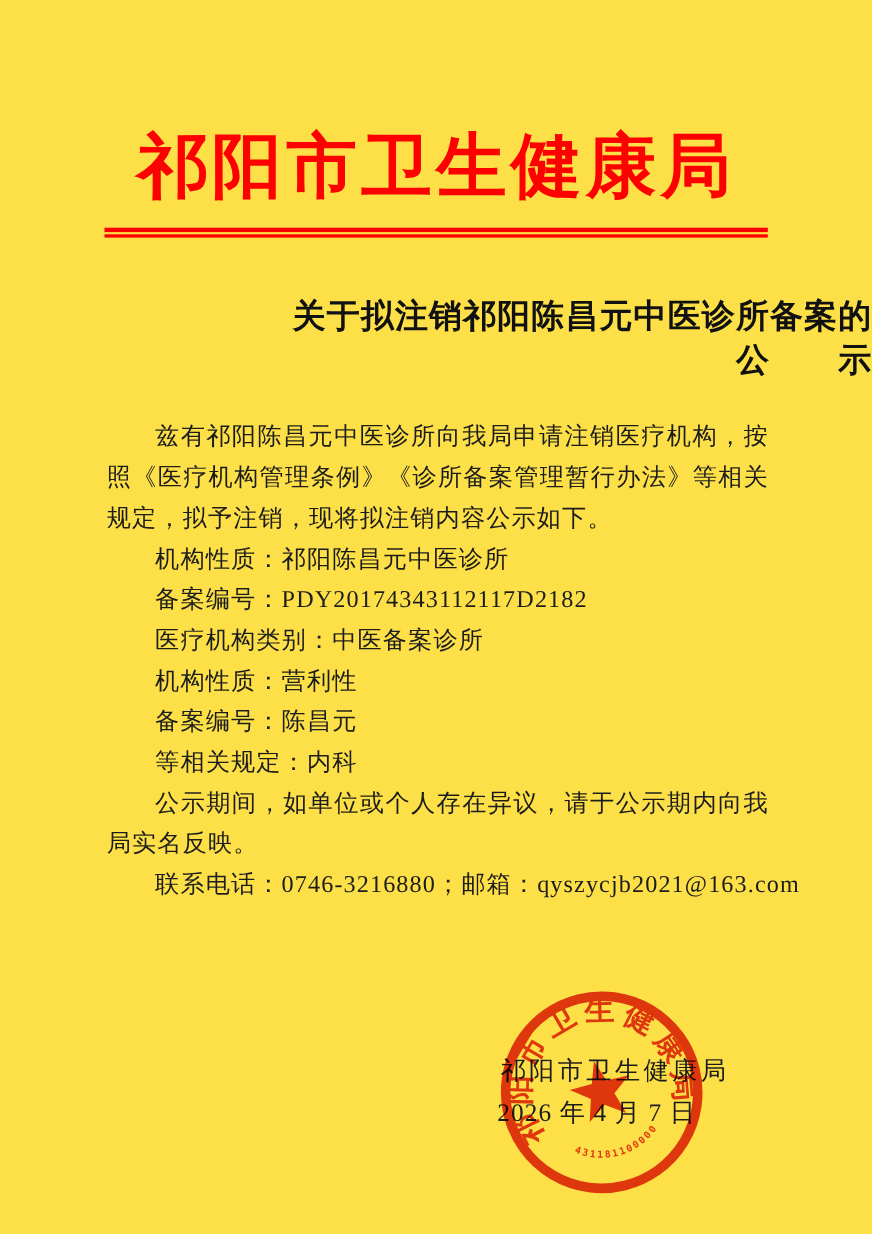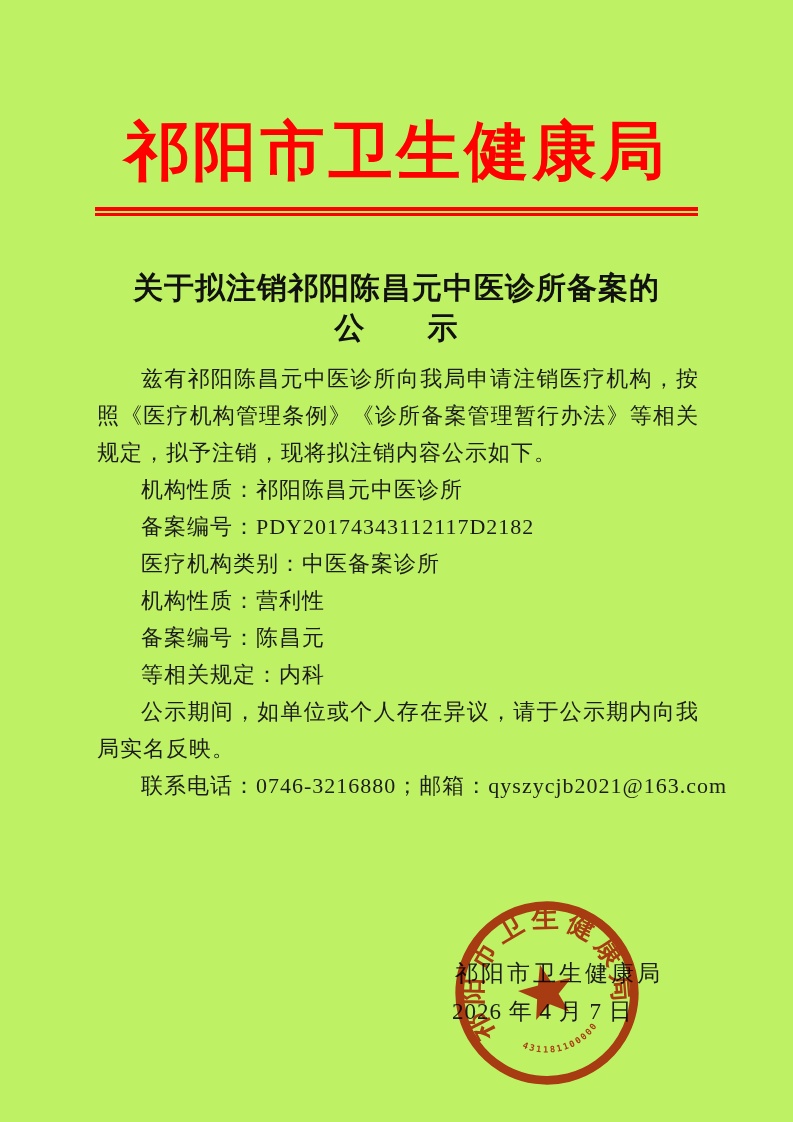--- a/index.html
+++ b/index.html
@@ -5,21 +5,21 @@
   :root{
     --red:#fe0000;
     --seal-red:#e03320;
     --ink:#1c1c1c;
   }
   html,body{margin:0;padding:0;background:#888;}
   .page{
     position:relative;
     width:793px;height:1122px;
     margin:0 auto;
-    background:#bef264;
+    background:#fde047;
     overflow:hidden;
     font-family:"Liberation Serif","DejaVu Serif",serif;
     color:var(--ink);
   }
   .masthead{
     margin-top:110px;
     text-align:center;
     font-size:64px;
     font-weight:bold;
     letter-spacing:4px;
@@ -28,29 +28,29 @@
     font-family:"Liberation Serif","DejaVu Serif",serif;
   }
   .red-rule{
     margin:14px 95px 0 95px;
     height:2px;
     border-top:4px solid var(--red);
     border-bottom:3px solid var(--red);
   }
   .doc-title{
     margin-top:52px;
-    text-align:center;
+    text-align:right;
     font-size:30px;
     font-weight:bold;
     line-height:40px;
     letter-spacing:1px;
     color:#111;
   }
   .body-text{
-    margin:12px 96px 0 97px;
+    margin:30px 96px 0 97px;
     width:602px;
     font-size:22px;
     line-height:37px;
     letter-spacing:1px;
     text-align:justify;
     text-align-last:left;
   }
   .body-text p{margin:0;}
   .para{text-indent:2em;}
   .line{text-indent:2em;white-space:nowrap;}

